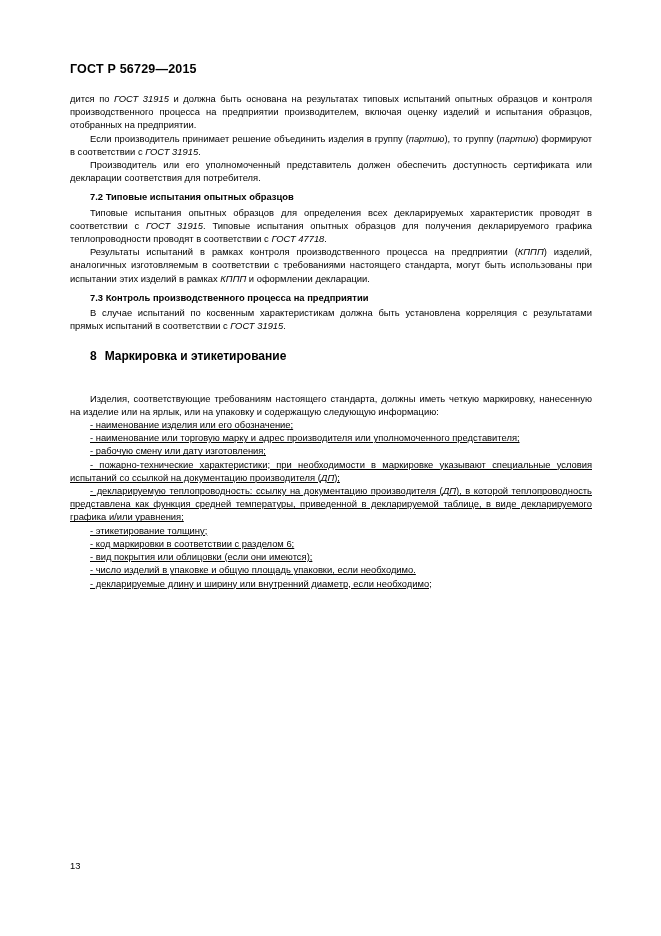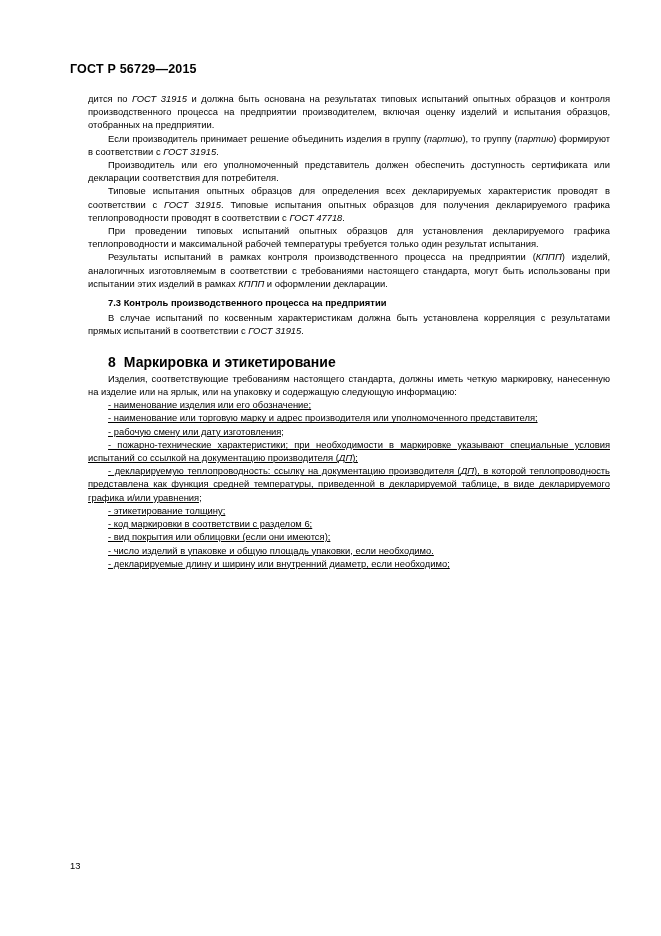--- a/index.html
+++ b/index.html
@@ -26,21 +26,21 @@
     position: absolute;
     top: 62px;
     left: 70px;
     font-size: 12.5px;
     font-weight: bold;
     letter-spacing: 0.2px;
   }
   .content {
     position: absolute;
     top: 92px;
-    left: 88px;
+    left: 70px;
     width: 522px;
     font-size: 9.4px;
     line-height: 13.2px;
     text-align: justify;
   }
   p {
     margin: 0;
     text-indent: 0;
   }
   p.ind {
@@ -51,23 +51,23 @@
     text-decoration: underline;
   }
   .sec-head {
     font-weight: bold;
     text-indent: 20px;
     margin-top: 6px;
     margin-bottom: 2px;
   }
   .big-head {
     font-weight: bold;
-    font-size: 14px;
+    font-size: 12px;
     margin-top: 18px;
-    margin-bottom: 3px;
+    margin-bottom: 28px;
     text-indent: 0;
     padding-left: 20px;
   }
   .big-head .num {
     margin-right: 8px;
   }
   .it {
     font-style: italic;
   }
   .pagenum {
@@ -85,24 +85,24 @@
   <div class="header">ГОСТ Р 56729—2015</div>
 
   <div class="content">
 
     <p><span>дится по </span><span class="it">ГОСТ 31915</span><span> и должна быть основана на результатах типовых испытаний опытных образцов и контроля производственного процесса на предприятии производителем, включая оценку изделий и испытания образцов, отобранных на предприятии.</span></p>
 
     <p class="ind"><span>Если производитель принимает решение объединить изделия в группу (</span><span class="it">партию</span><span>), то группу (</span><span class="it">партию</span><span>) формируют в соответствии с </span><span class="it">ГОСТ 31915</span><span>.</span></p>
 
     <p class="ind">Производитель или его уполномоченный представитель должен обеспечить доступность сертификата или декларации соответствия для потребителя.</p>
 
+    <p class="sec-head">7.2  Типовые испытания опытных образцов</p>
 
     <p class="ind"><span>Типовые испытания опытных образцов для определения всех декларируемых характеристик проводят в соответствии с </span><span class="it">ГОСТ 31915</span><span>. Типовые испытания опытных образцов для получения декларируемого графика теплопроводности проводят в соответствии с </span><span class="it">ГОСТ 47718</span><span>.</span></p>
 
-    <p class="ind">При проведении типовых испытаний опытных образцов для установления декларируемого графика теплопроводности и максимальной рабочей температуры требуется только один результат испытания.</p>
 
     <p class="ind"><span>Результаты испытаний в рамках контроля производственного процесса на предприятии (</span><span class="it">КППП</span><span>) изделий, аналогичных изготовляемым в соответствии с требованиями настоящего стандарта, могут быть использованы при испытании этих изделий в рамках </span><span class="it">КППП</span><span> и оформлении декларации.</span></p>
 
     <p class="sec-head">7.3  Контроль производственного процесса на предприятии</p>
 
 
     <p class="ind"><span>В случае испытаний по косвенным характеристикам должна быть установлена корреляция с результатами прямых испытаний в соответствии с </span><span class="it">ГОСТ 31915</span><span>.</span></p>
 
     <p class="big-head"><span class="num">8</span><span>Маркировка и этикетирование</span></p>
 

